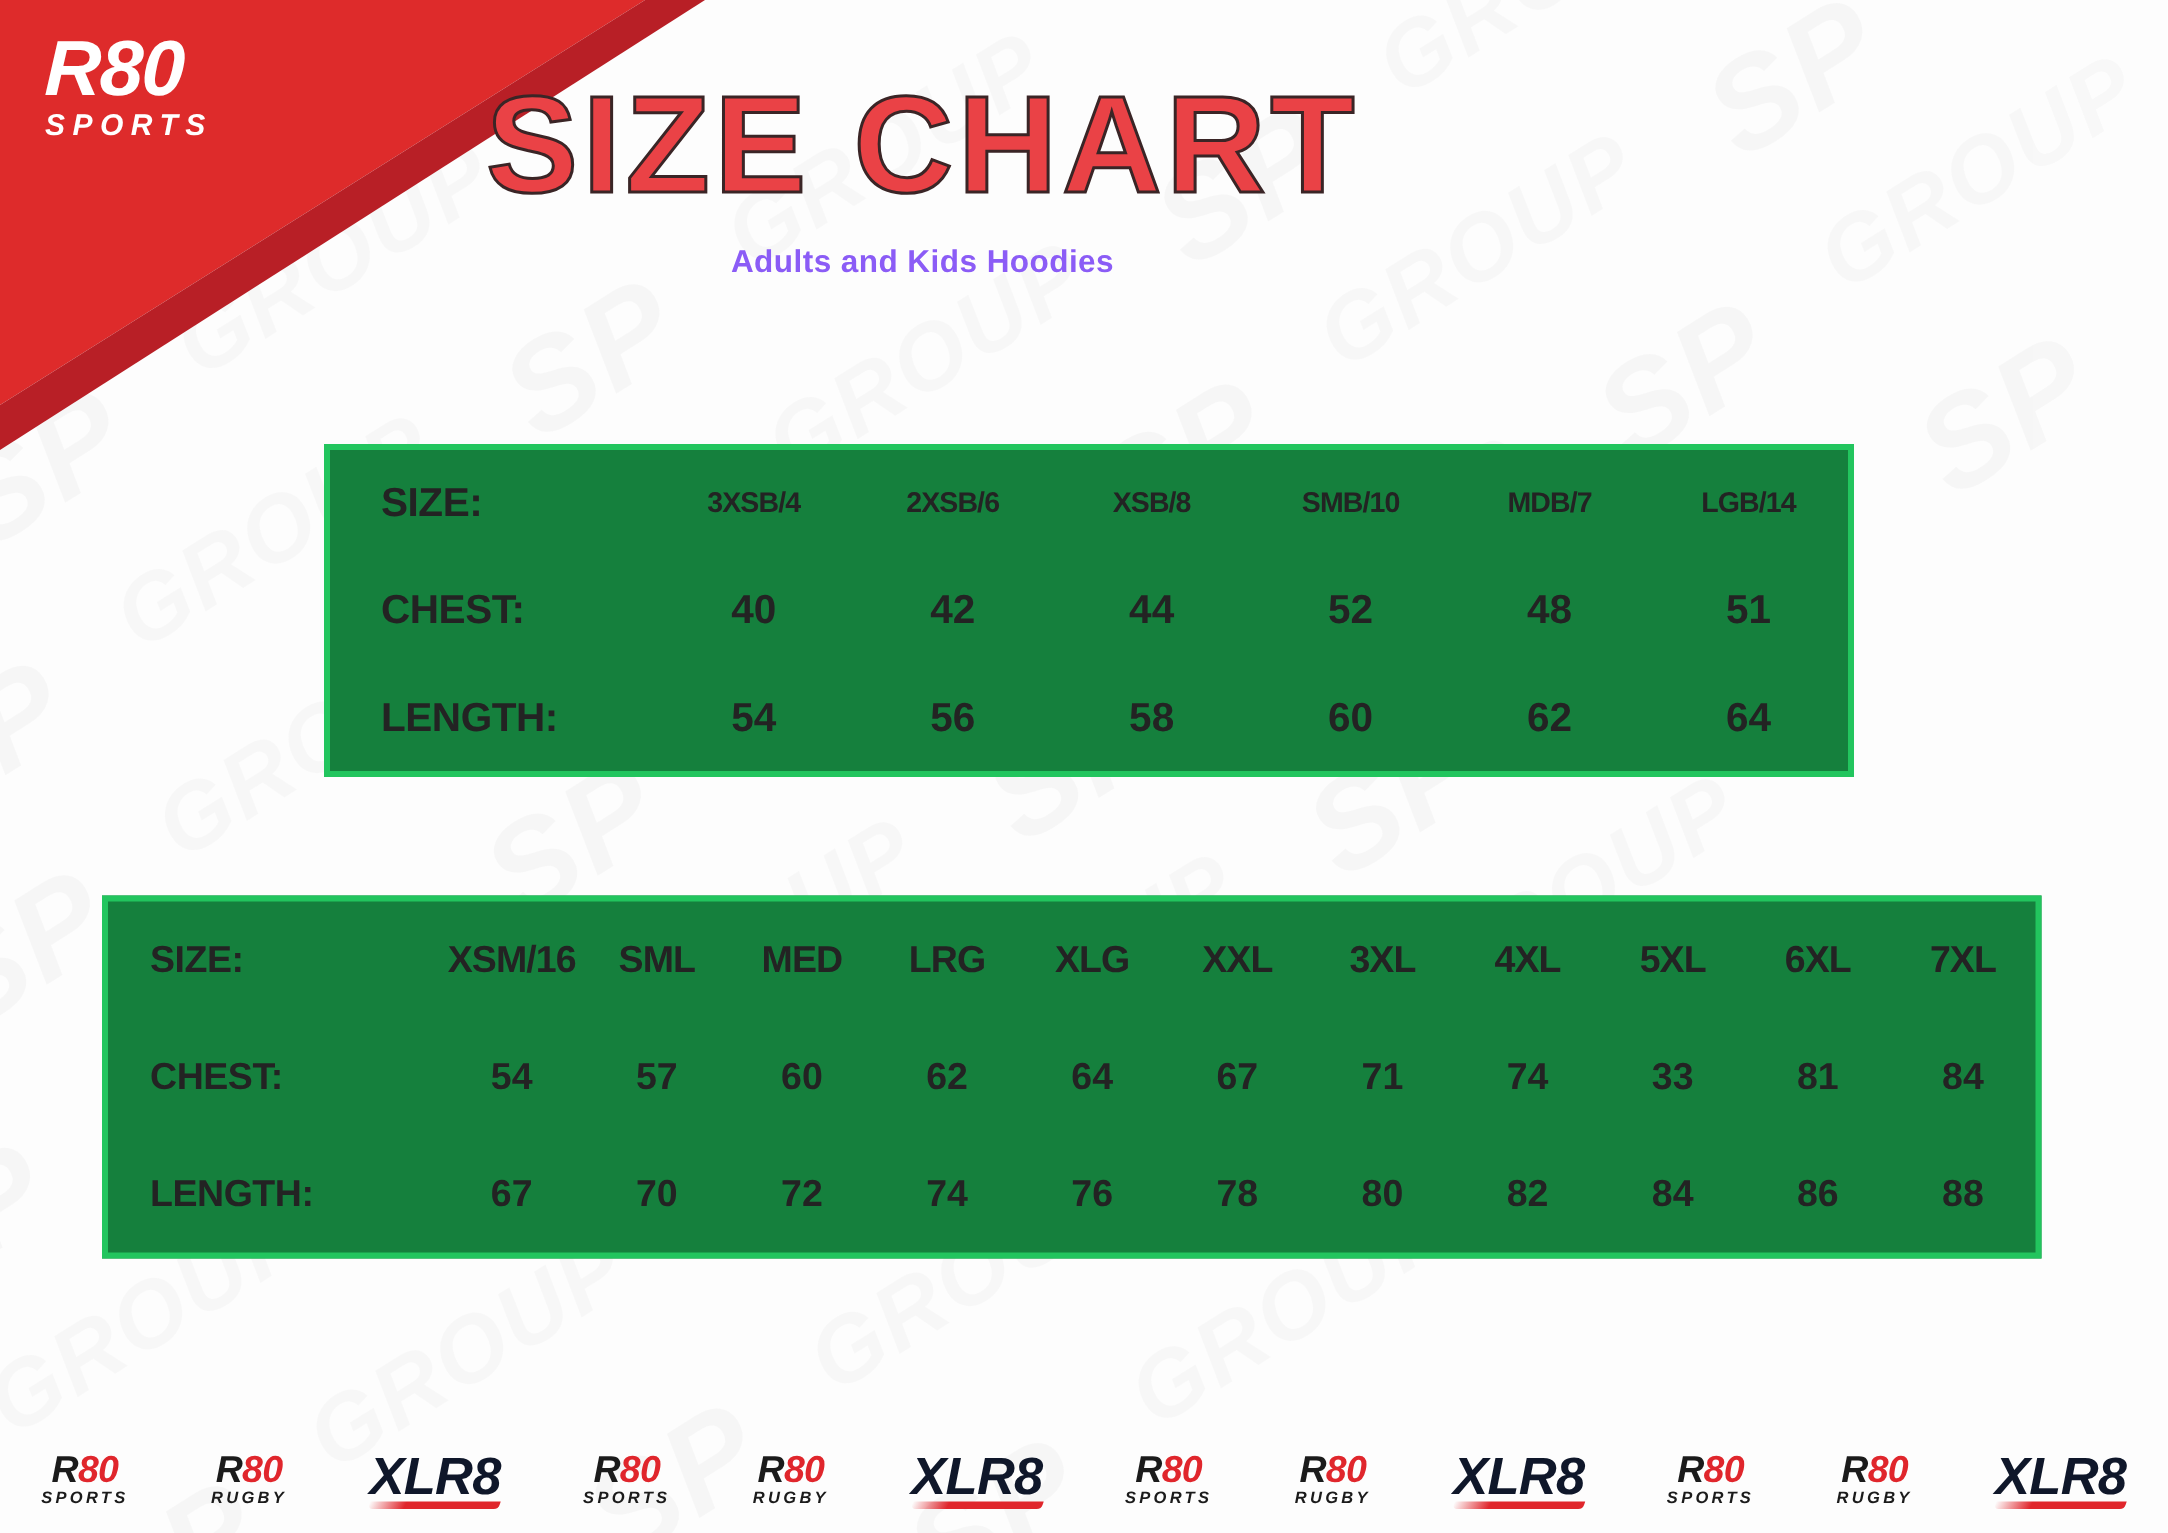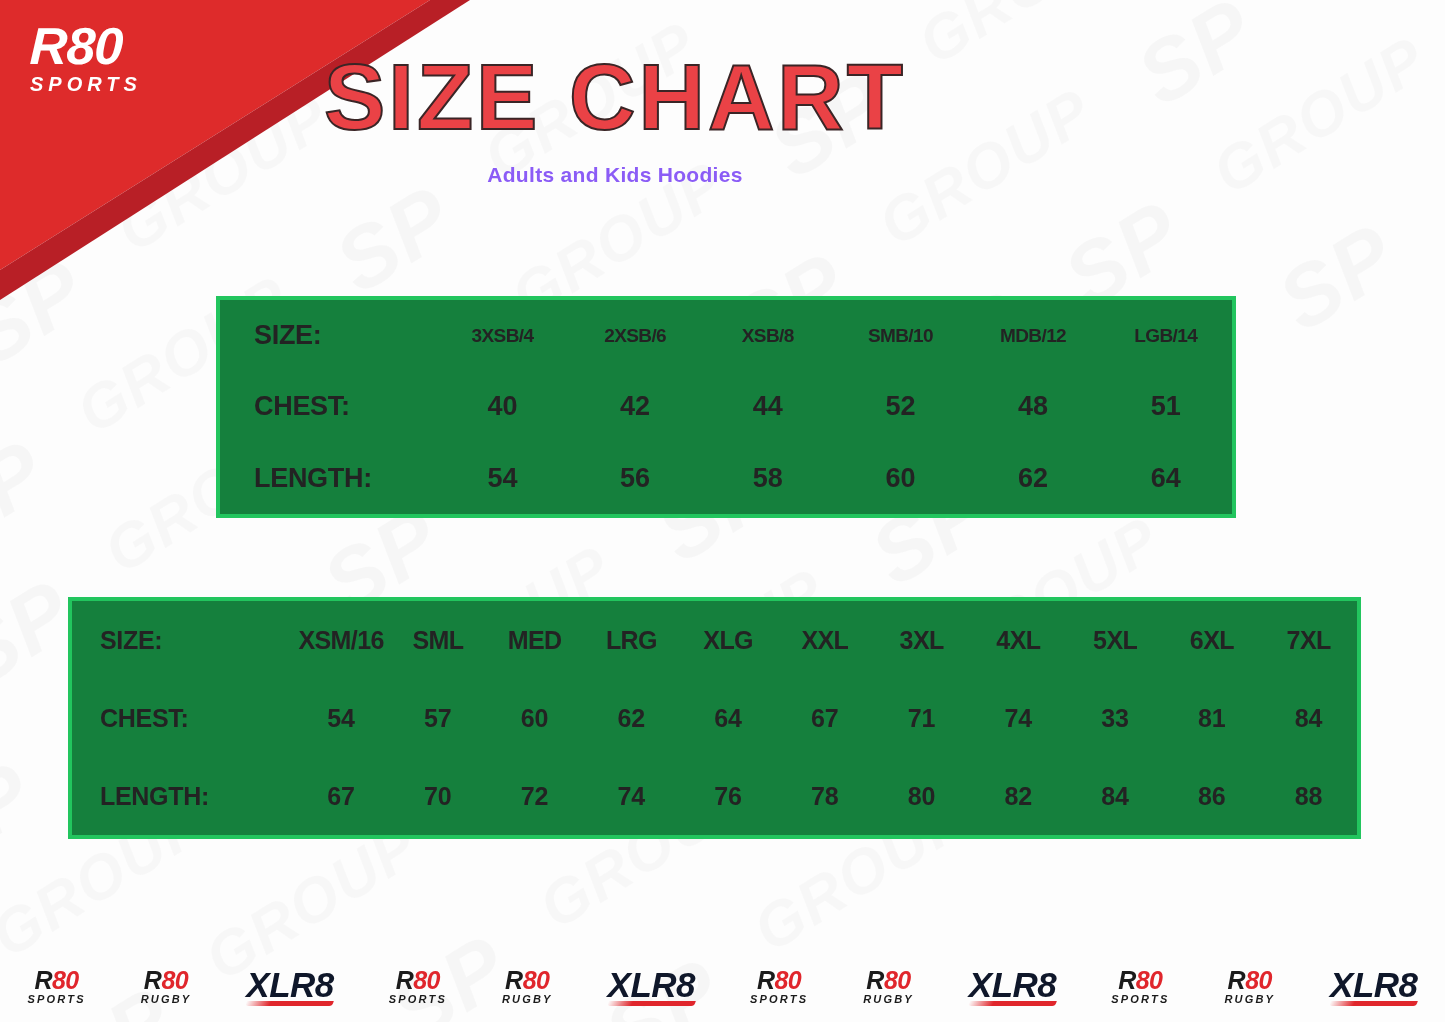--- a/index.html
+++ b/index.html
@@ -347,21 +347,21 @@
 
   <div class="size-table" id="table-kids">
     <table>
         <tbody>
           <tr>
             <td class="row-label" style="width: 18%;">SIZE:</td>
             <td class="hdr-cell">3XSB/4</td>
             <td class="hdr-cell">2XSB/6</td>
             <td class="hdr-cell">XSB/8</td>
             <td class="hdr-cell">SMB/10</td>
-            <td class="hdr-cell">MDB/12</td>
+            <td class="hdr-cell">MDB/7</td>
             <td class="hdr-cell">LGB/14</td>
           </tr>
           <tr>
             <td class="row-label" style="width: 18%;">CHEST:</td>
             <td class="val-cell">40</td>
             <td class="val-cell">42</td>
             <td class="val-cell">44</td>
             <td class="val-cell">52</td>
             <td class="val-cell">48</td>
             <td class="val-cell">51</td>

